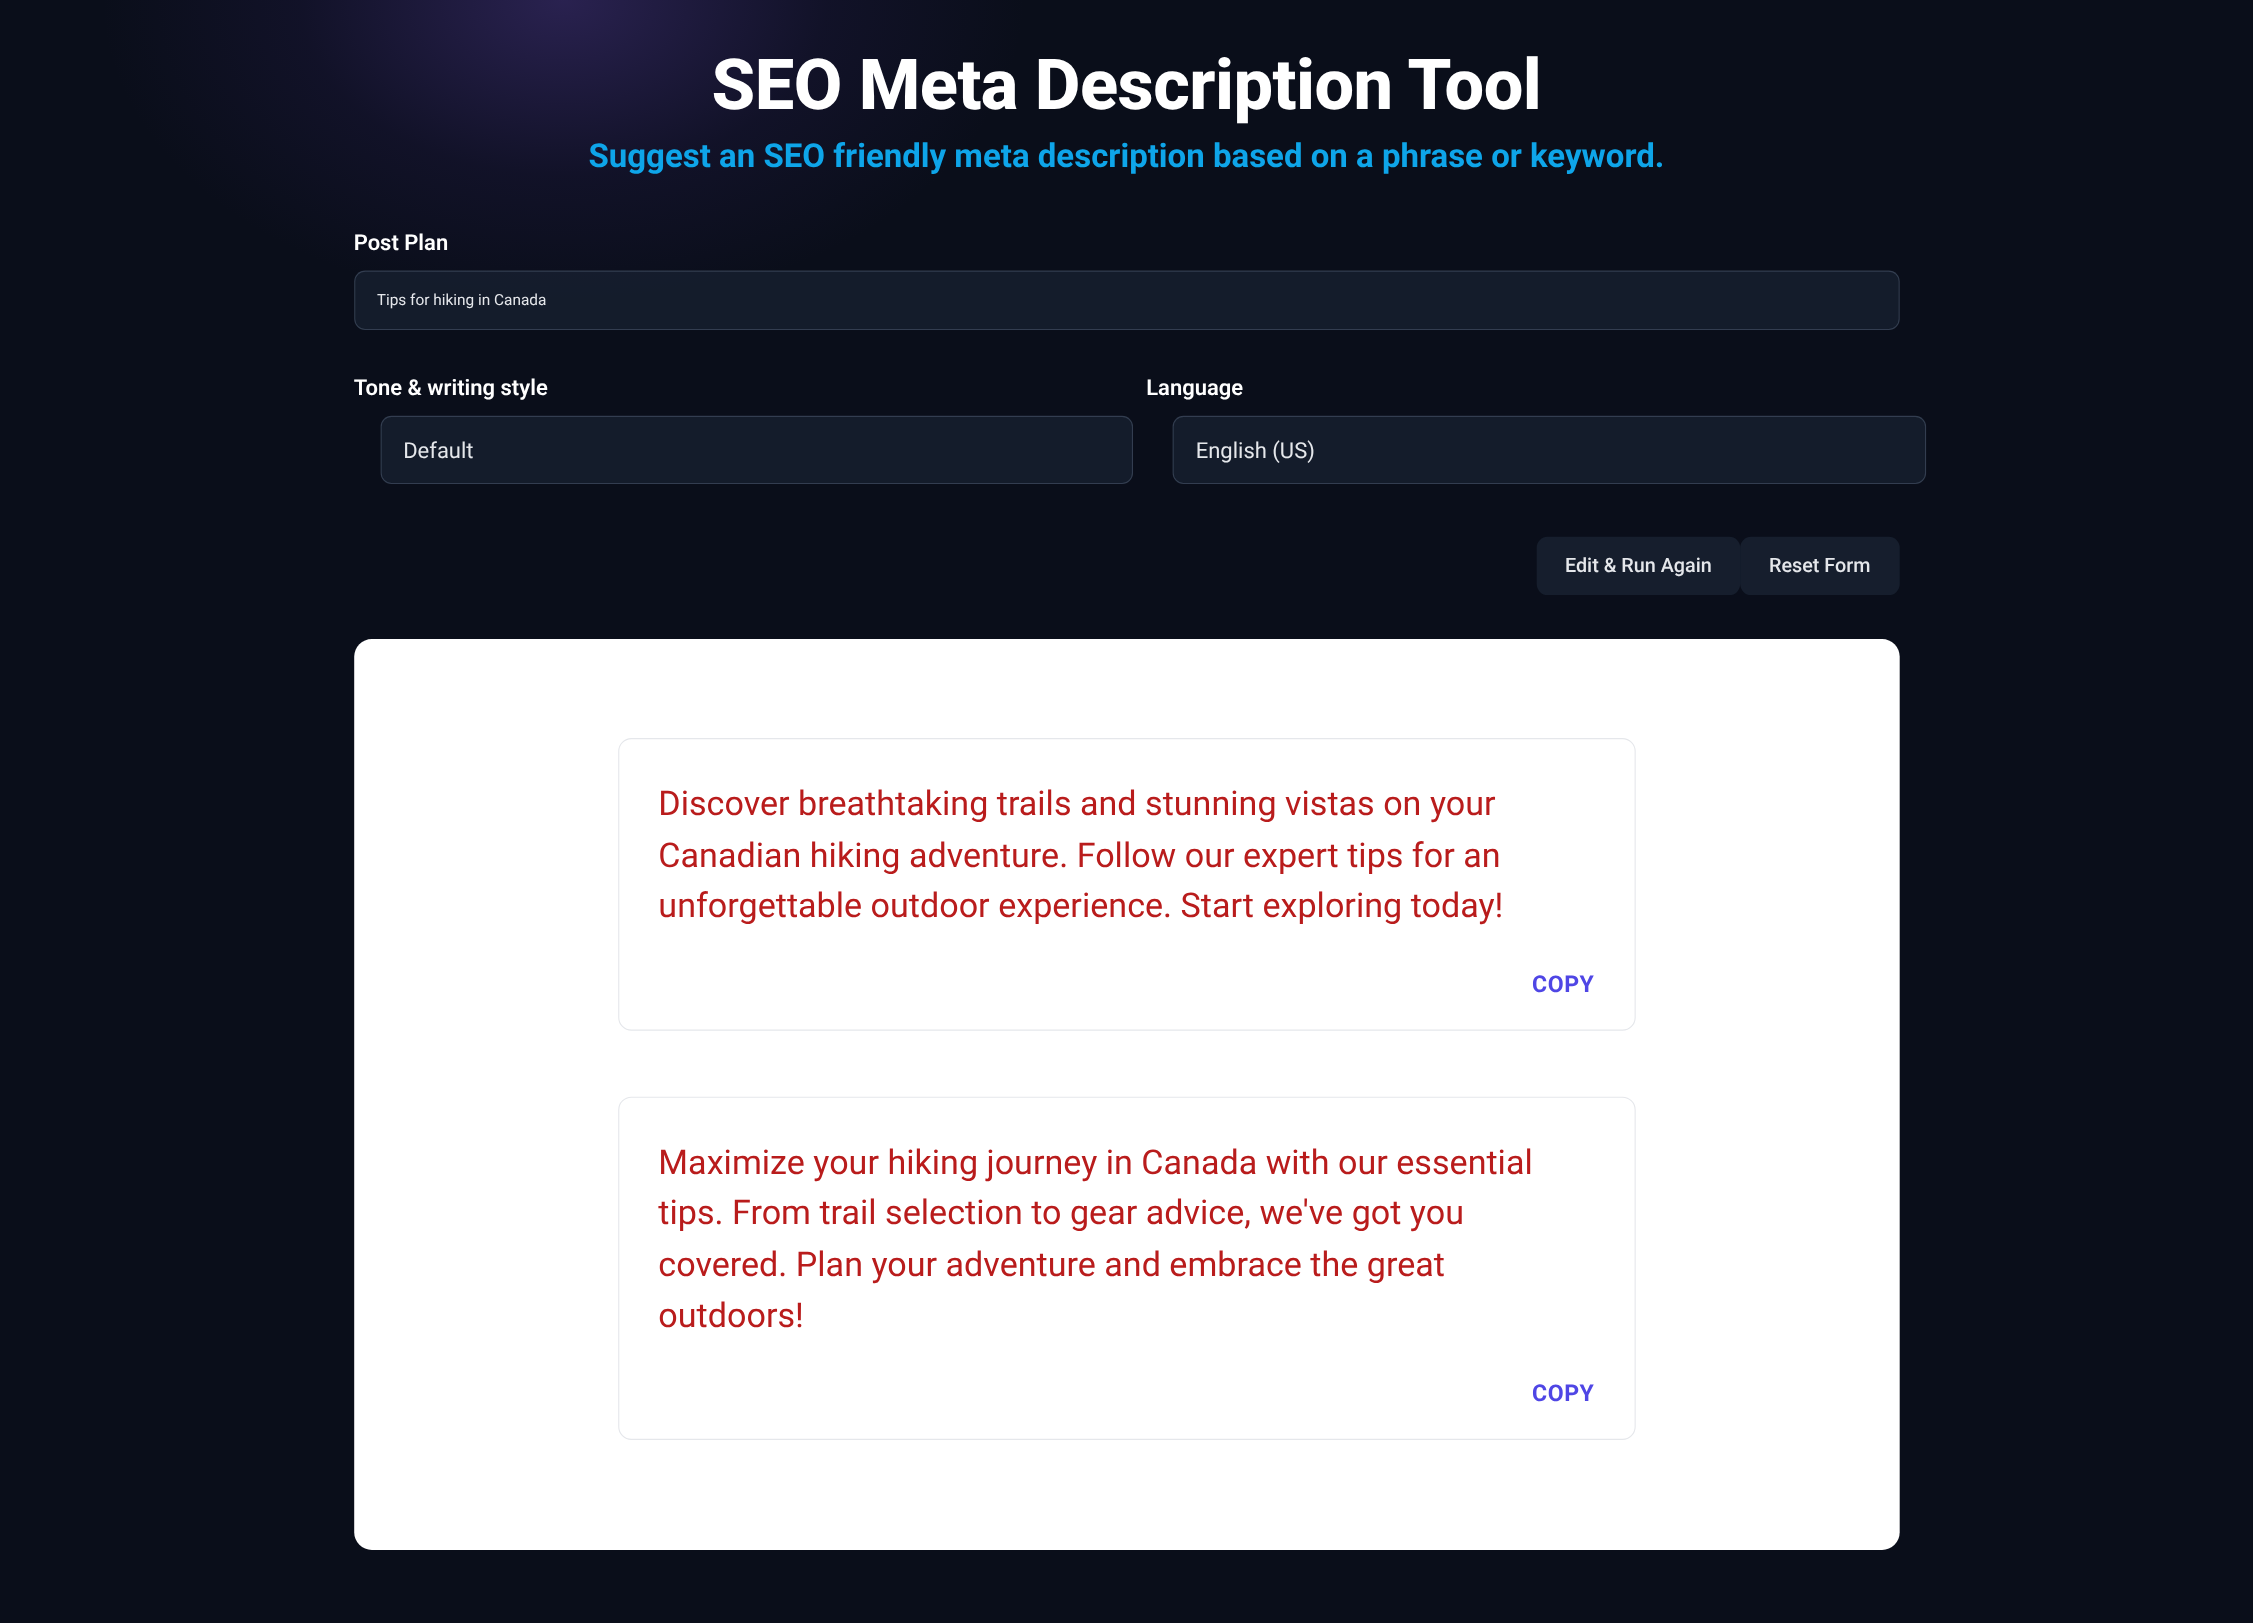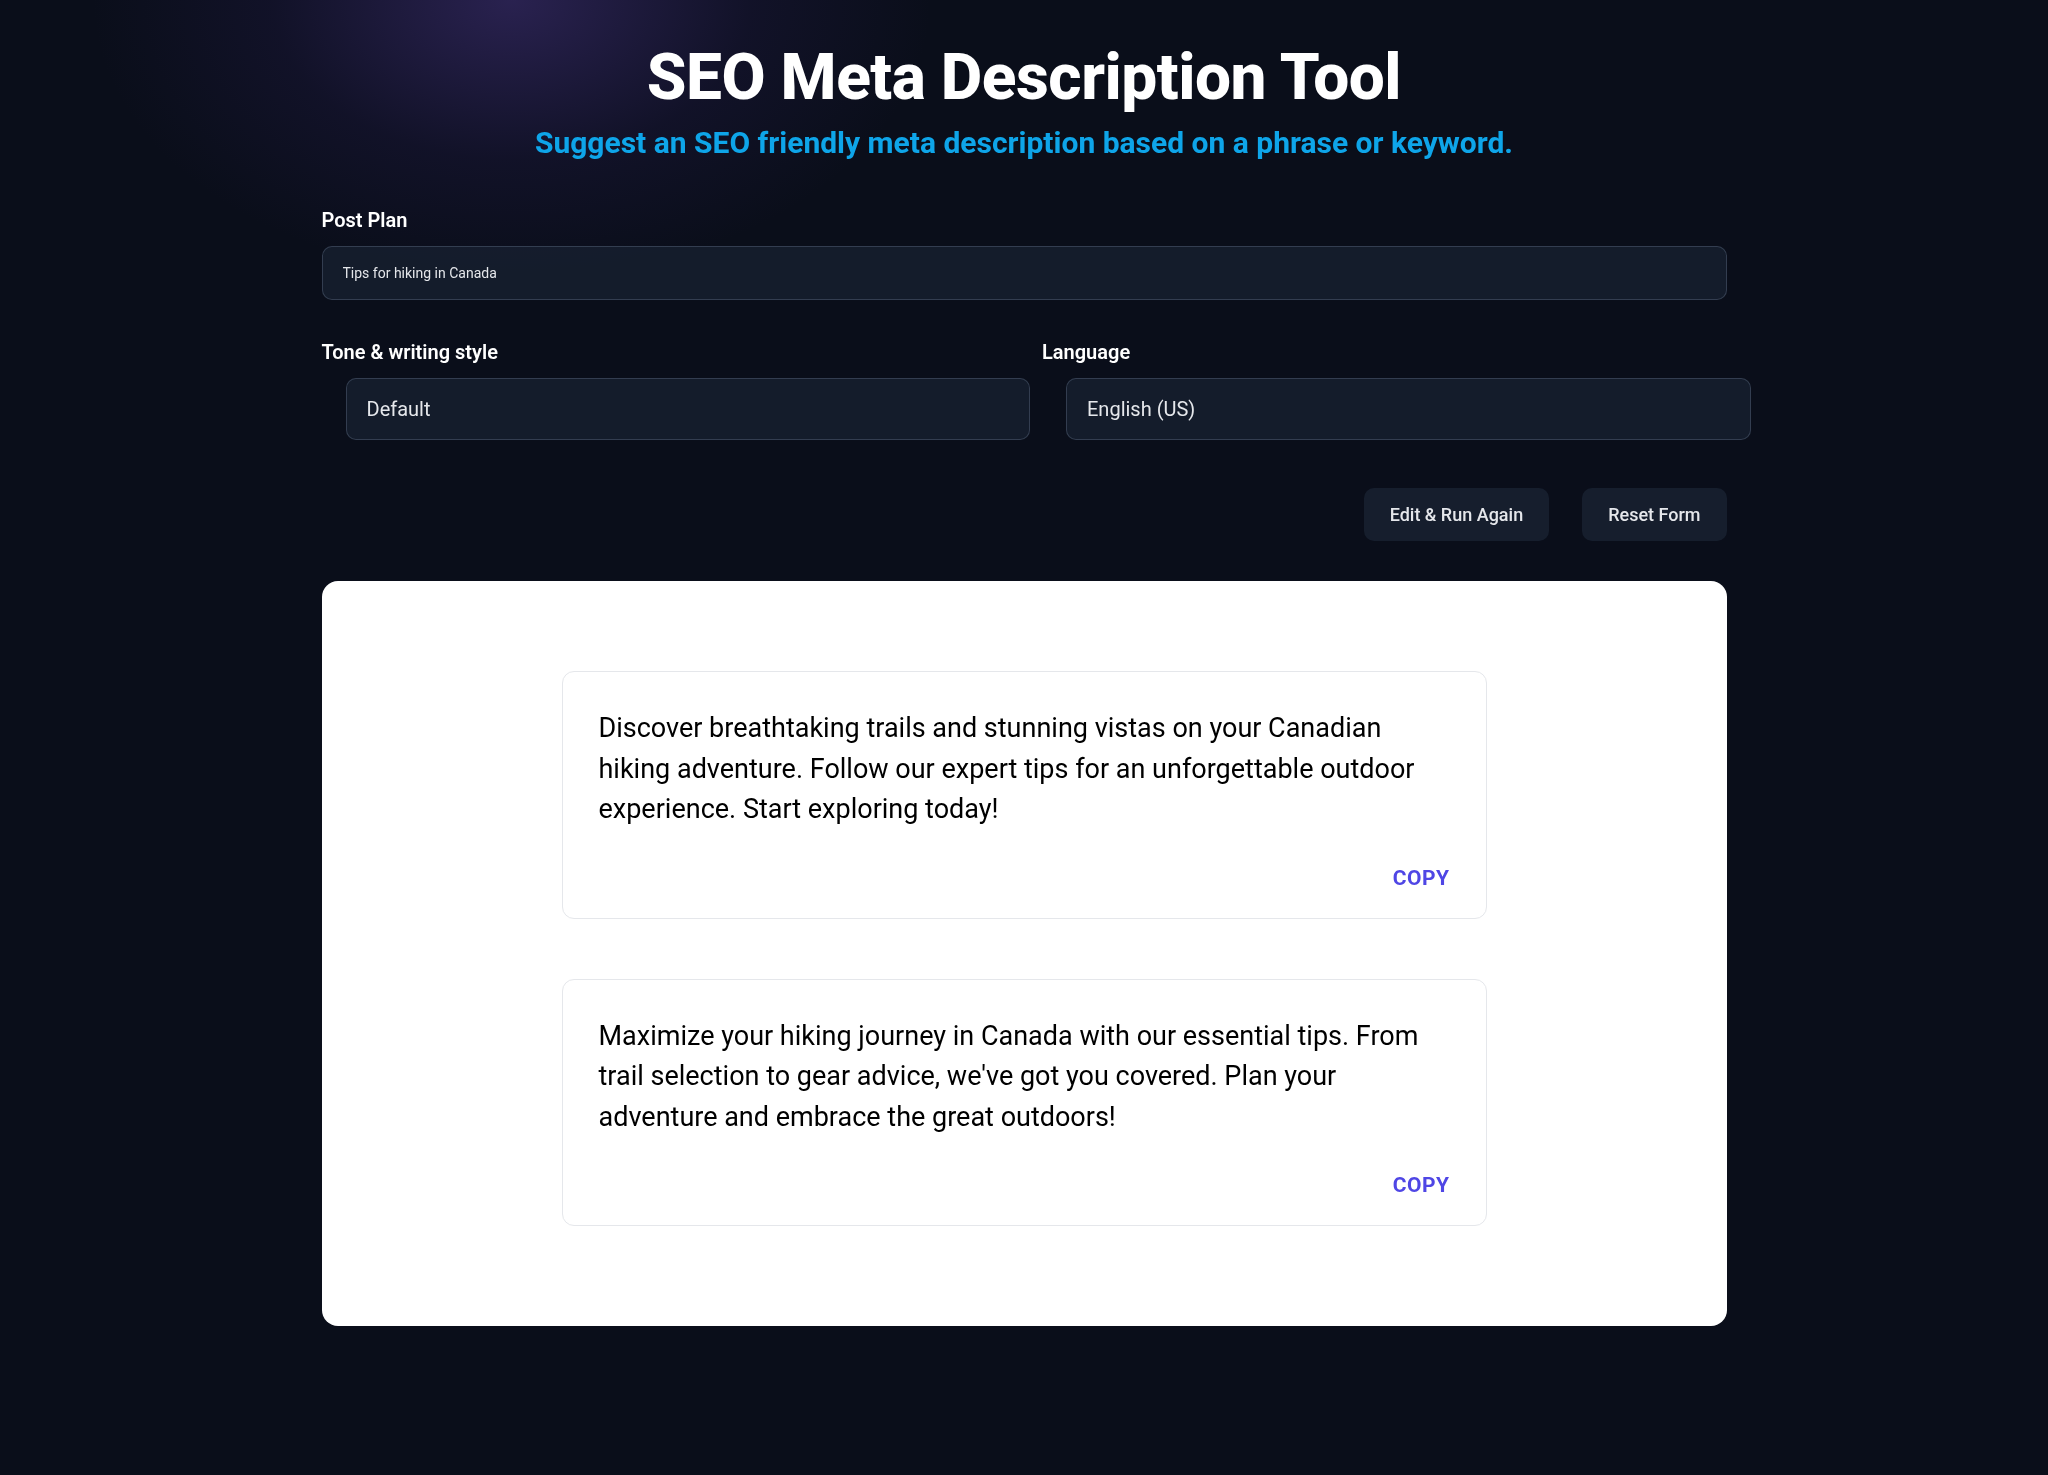--- a/index.html
+++ b/index.html
@@ -91,21 +91,21 @@
       font-family: inherit;
       outline: none;
       cursor: pointer;
       appearance: none;
       margin-left: 24px;
     }
 
     .action-buttons {
       display: flex;
       justify-content: flex-end;
-      gap: 33px;
+      gap: 0;
       margin-bottom: 40px;
     }
 
     .btn {
       background: rgba(30, 41, 59, 0.6);
       border: none;
       border-radius: 10px;
       padding: 16px 26px;
       font-size: 18px;
       font-weight: 500;
@@ -121,23 +121,23 @@
     }
 
     .result-card {
       border: 1px solid #e5e7eb;
       border-radius: 12px;
       padding: 36px 36px 28px 36px;
       margin-bottom: 60px;
     }
 
     .result-text {
-      font-size: 27px;
+      font-size: 31px;
       line-height: 1.5;
-      color: #000000;
+      color: #b91c1c;
       margin-bottom: 36px;
     }
 
     .copy-btn {
       display: block;
       margin-left: auto;
       background: none;
       border: none;
       color: #4f46e5;
       font-size: 21px;

